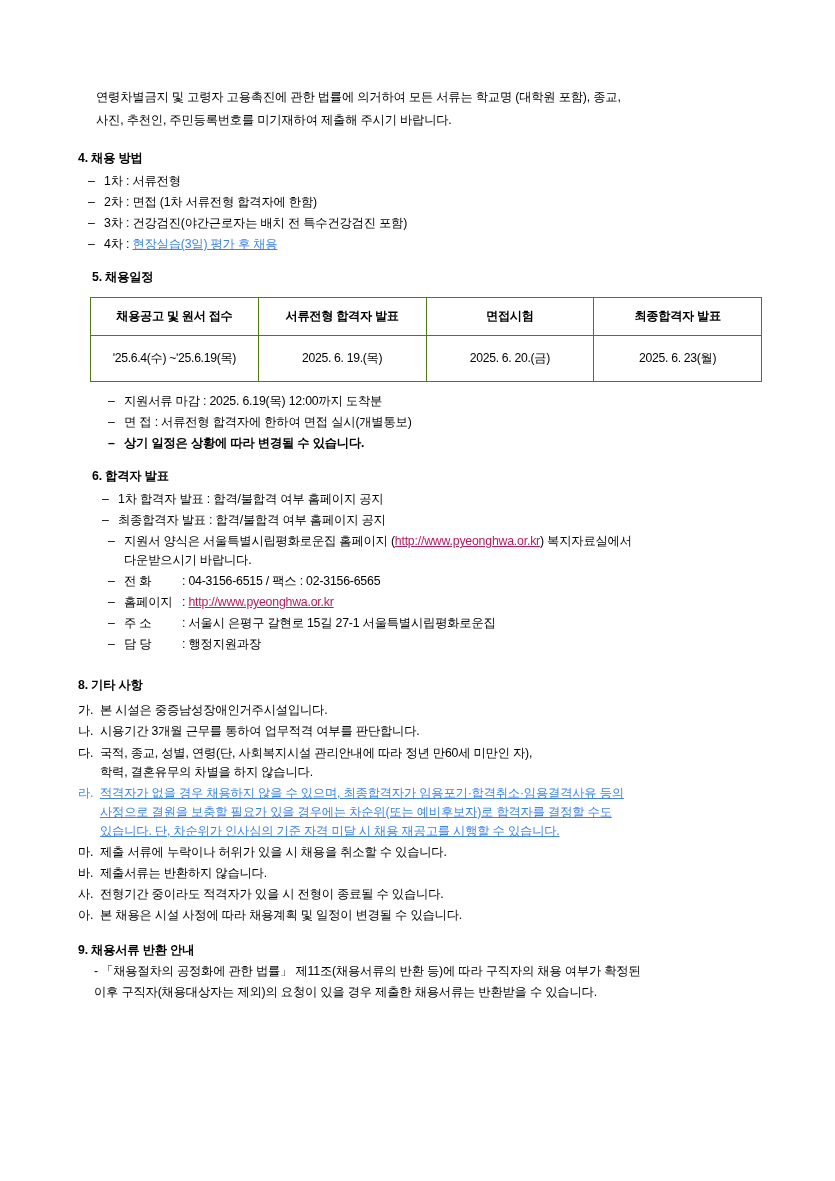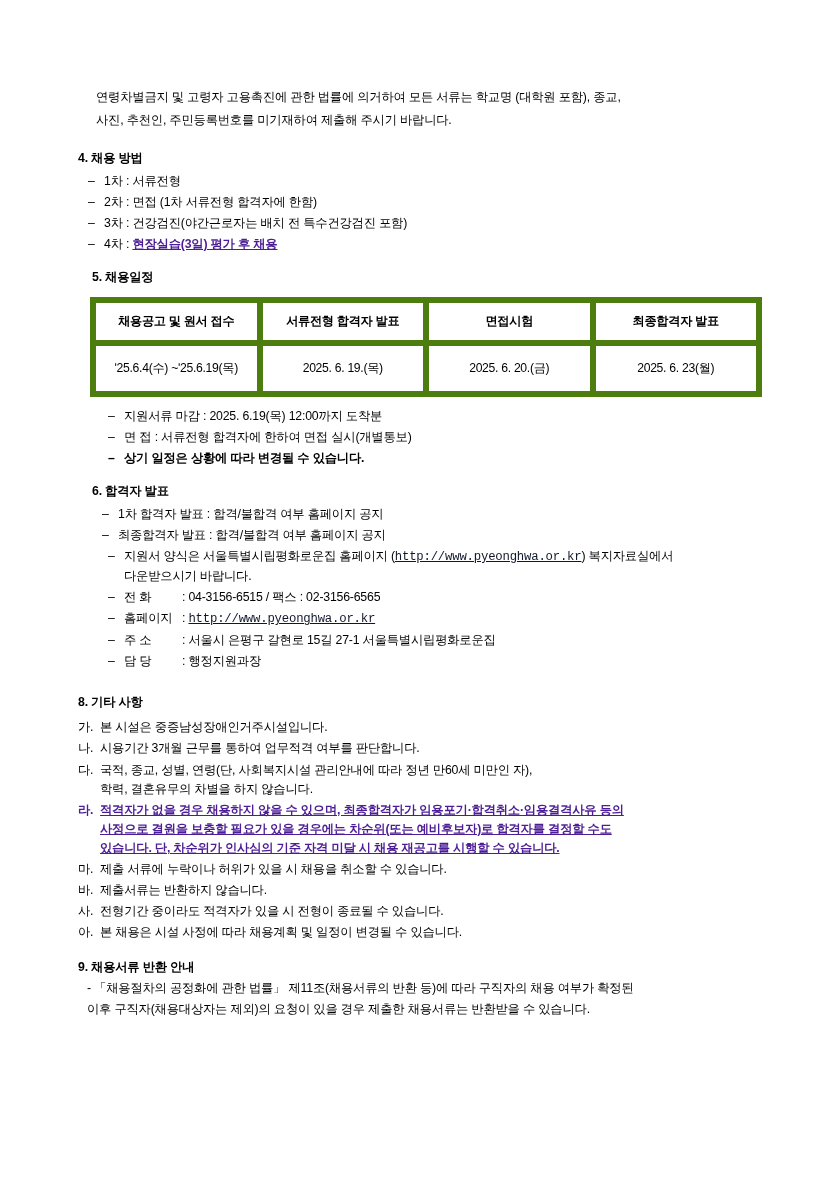--- a/index.html
+++ b/index.html
@@ -52,60 +52,59 @@
     content: "–";
     position: absolute;
     left: 0;
     top: 0;
   }
   .lvl-a { margin-left: 24px; }
   .lvl-c { margin-left: 30px; }
   .lvl-d { margin-left: 10px; }
 
   .red-bold {
-    color: #4c1d95;
-    font-weight: bold;
+    color: #3b82f6;
+    font-weight: normal;
   }
   .underline { text-decoration: underline; }
 
   
   .table-wrap {
     margin: 10px 0 10px 12px;
   }
   table.schedule {
     border-collapse: collapse;
     width: 672px;
     table-layout: fixed;
   }
   table.schedule th,
   table.schedule td {
-    border: 6px solid #4d7c0f;
+    border: 1px solid #4d7c0f;
     text-align: center;
     font-size: 12.2px;
     letter-spacing: -0.3px;
   }
   table.schedule th {
     font-weight: bold;
     padding: 9px 2px;
   }
   table.schedule td {
     padding: 13px 2px;
   }
 
   .notes { margin-top: 8px; }
 
   .fixed-label {
     display: inline-block;
     min-width: 58px;
   }
 
   .link {
-    color: #0f172a;
+    color: #be185d;
     text-decoration: underline;
-    font-family: Liberation Mono, monospace;
   }
 
   .num-list {
     list-style: none;
     margin: 0;
     padding: 0;
   }
   .num-list li {
     position: relative;
     padding-left: 22px;
@@ -118,21 +117,21 @@
     top: 0;
   }
   .sub-line { display: block; padding-left: 0; }
 
   .para-hang {
     margin-left: 0;
     letter-spacing: -0.2px;
   }
 
   .blk-9 { margin-top: 16px; }
-  .blk-9 p { margin: 2px 9px; }
+  .blk-9 p { margin: 2px 16px; }
 </style>
 </head>
 <body>
 
 <div class="page">
 
   <div class="intro">
     <span class="l2">연령차별금지 및 고령자 고용촉진에 관한 법률에 의거하여 모든 서류는 학교명 (대학원 포함), 종교,</span>
     <span class="l2">사진, 추천인, 주민등록번호를 미기재하여 제출해 주시기 바랍니다.</span>
   </div>

